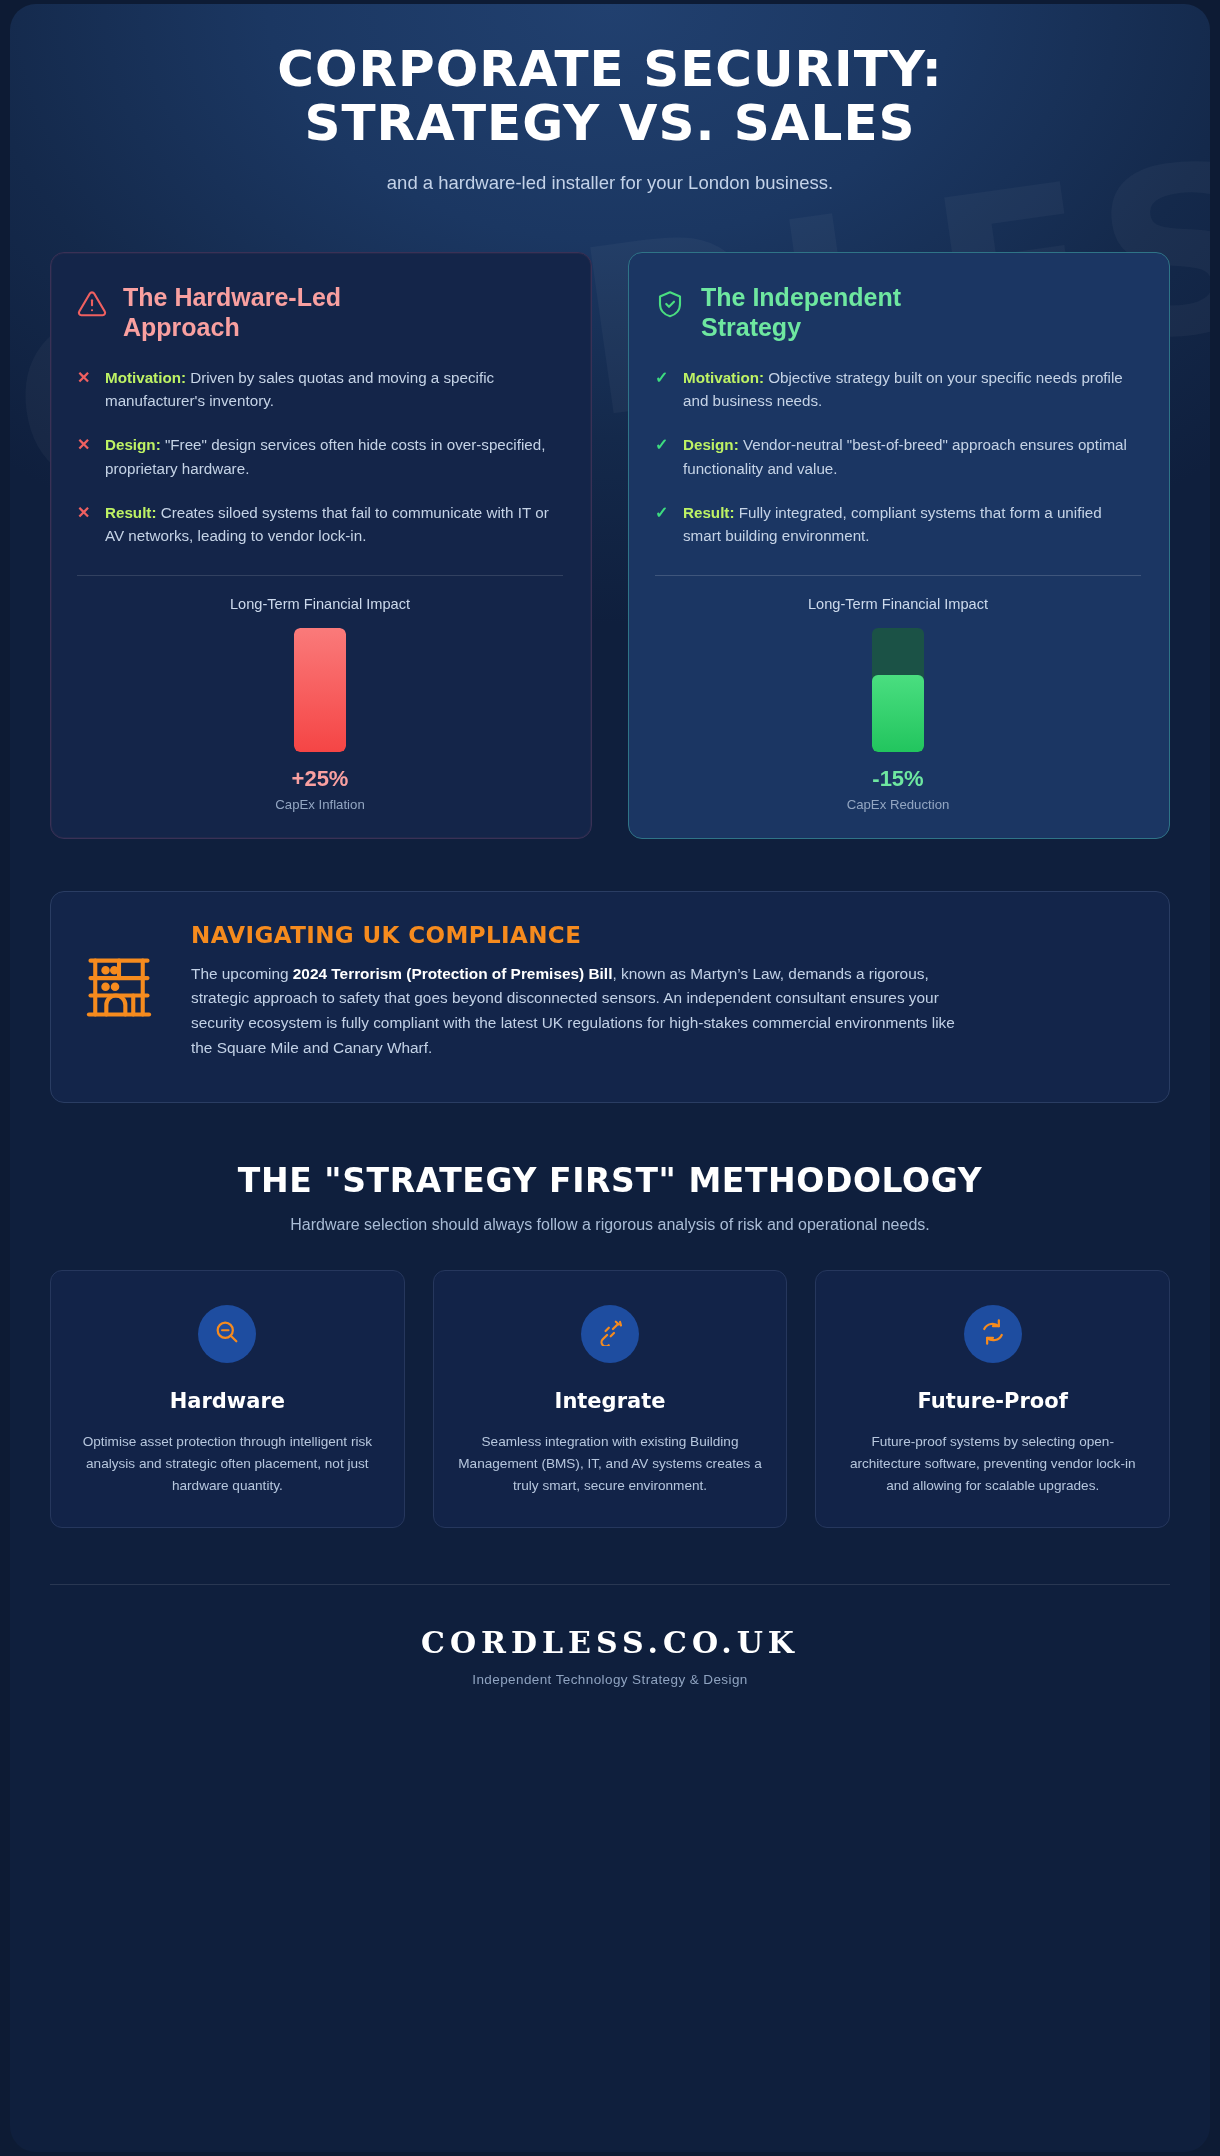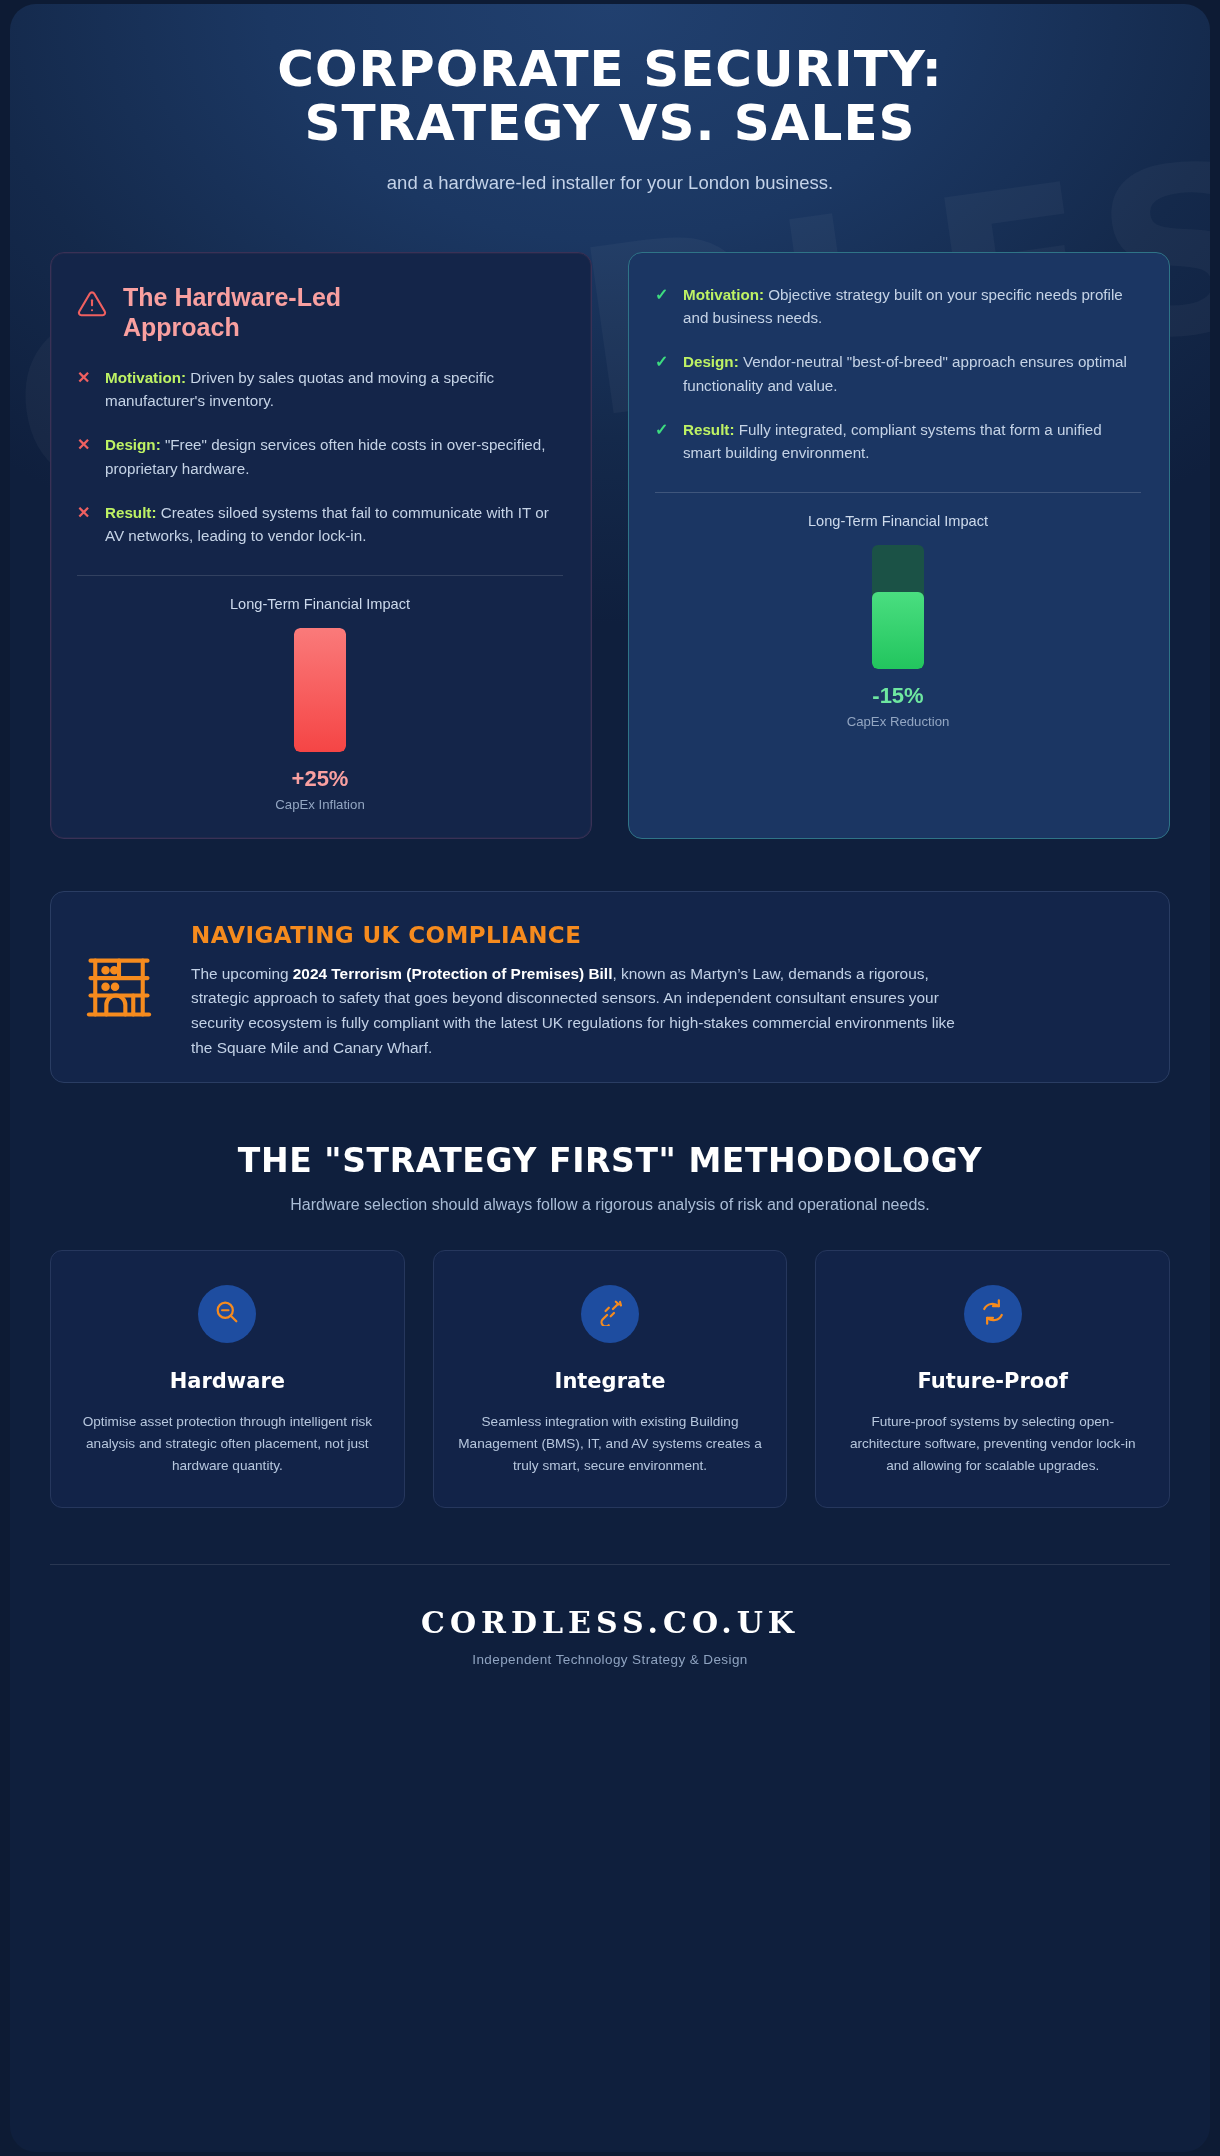--- a/index.html
+++ b/index.html
@@ -181,21 +181,21 @@
     color: #93a6c2;
   }
 
   
   .compliance {
     margin-top: 52px;
     background: #132murky;
     background: #13254a;
     border: 1px solid #2a3d63;
     border-radius: 14px;
-    padding: 30px 34px 22px 30px;
+    padding: 30px 34px 42px 30px;
     display: flex;
     gap: 34px;
     align-items: flex-start;
   }
   .compliance .cicon { flex: 0 0 auto; margin-top: 26px; }
   .compliance h3 {
     color: #f68b1e;
     font-size: 23px;
     font-weight: 800;
     letter-spacing: 0.4px;
@@ -339,20 +339,29 @@
           <div class="chart-label">Long-Term Financial Impact</div>
           <div class="bar-track">
             <div class="bar-fill" style="height:100%"></div>
           </div>
           <div class="bar-value">+25%</div>
           <div class="bar-caption">CapEx Inflation</div>
         </div>
       </div>
 
       <div class="card good">
+        <div class="card-head">
+          <span class="hicon">
+            <svg width="30" height="30" viewBox="0 0 24 24" fill="none" stroke="#4ade80" stroke-width="1.7" stroke-linecap="round" stroke-linejoin="round">
+              <path d="M12 2.6 4 6v6c0 5 3.4 8.6 8 9.8 4.6-1.2 8-4.8 8-9.8V6l-8-3.4z"></path>
+              <polyline points="9 12 11.2 14.2 15.2 10.2"></polyline>
+            </svg>
+          </span>
+          <h2>The Independent Strategy</h2>
+        </div>
 
         <ul class="points">
           <li>
             <span class="mk">✓</span>
             <span><b>Motivation:</b><span> Objective strategy built on your specific needs profile and business needs.</span></span>
           </li>
           <li>
             <span class="mk">✓</span>
             <span><b>Design:</b><span> Vendor-neutral "best-of-breed" approach ensures optimal functionality and value.</span></span>
           </li>

